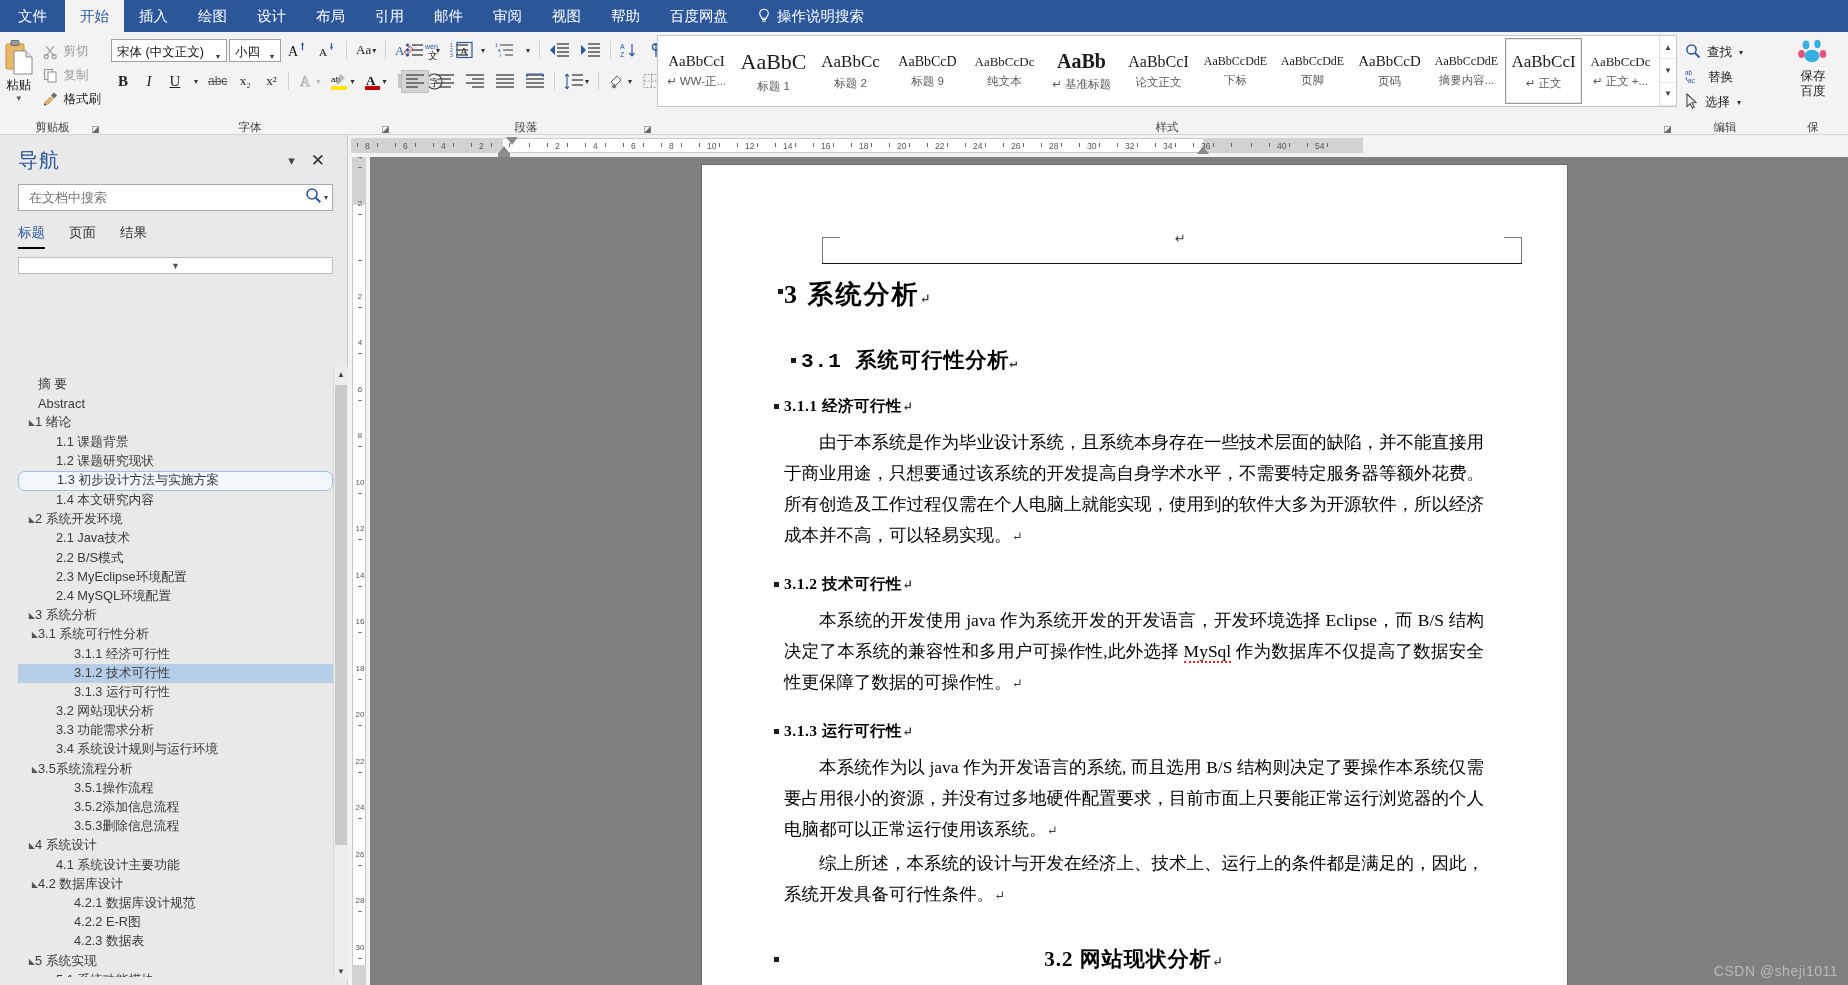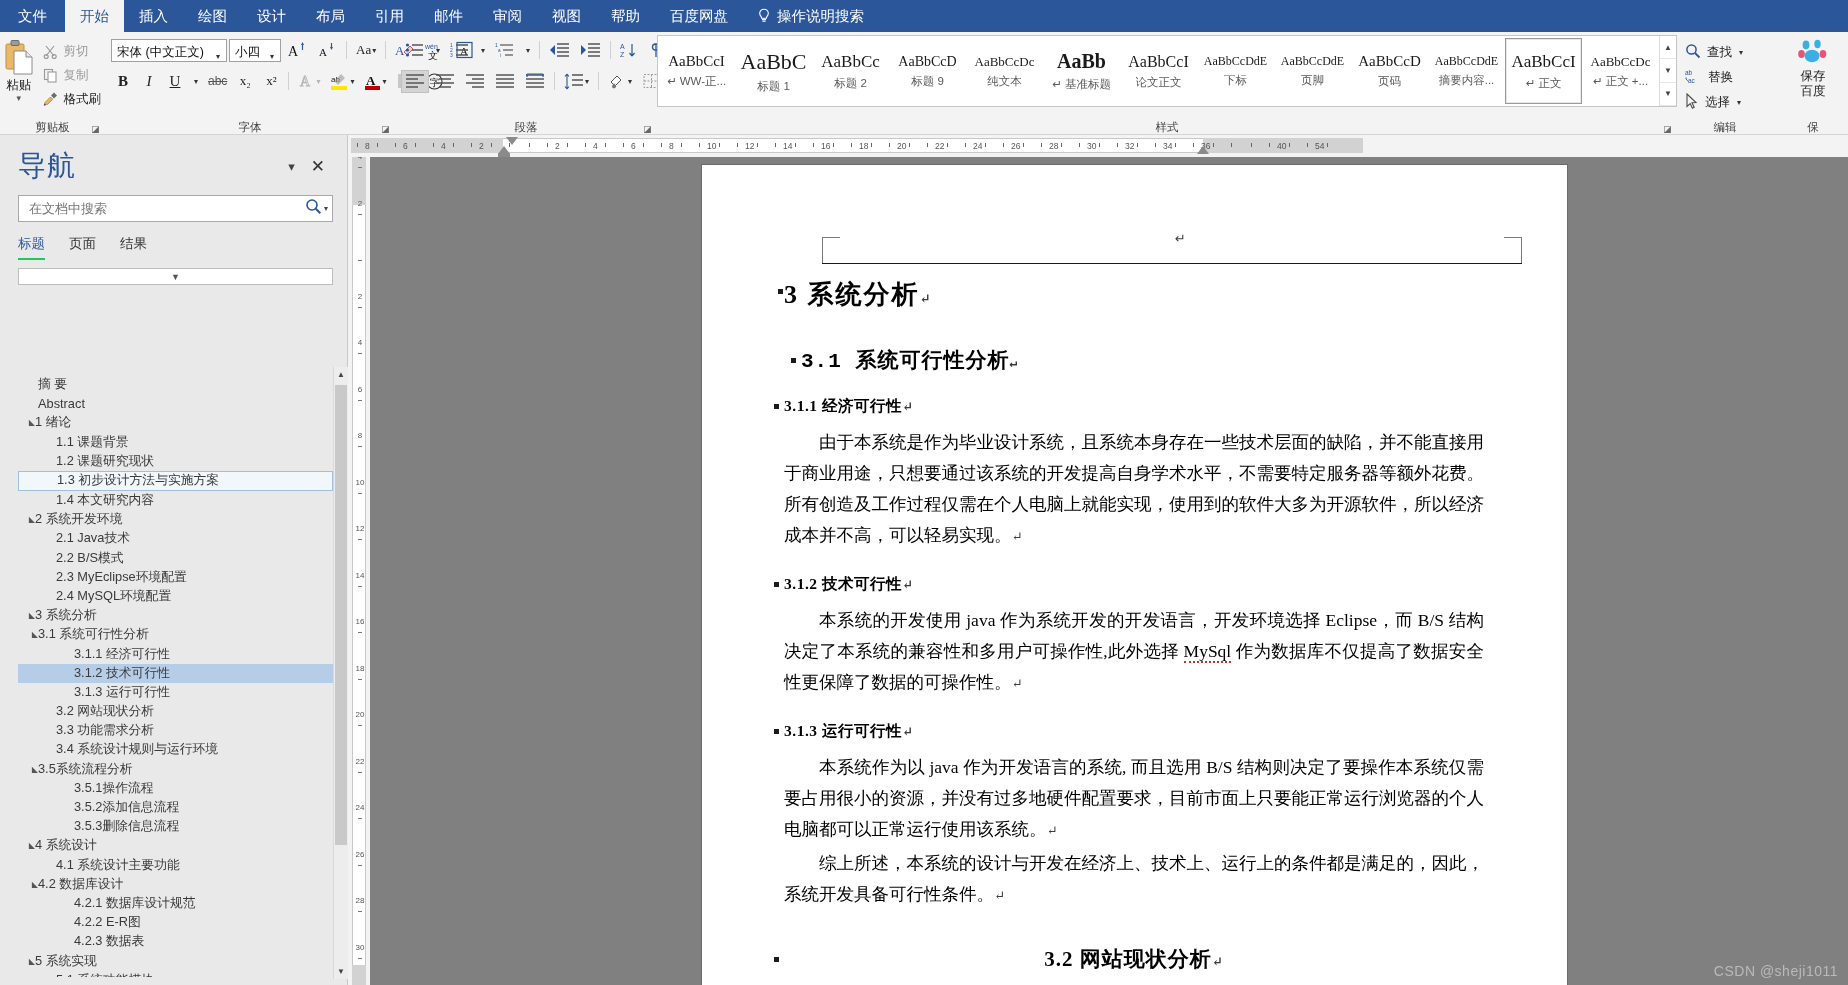--- a/index.html
+++ b/index.html
@@ -123,35 +123,35 @@
     position:absolute; left:348px; top:135px; width:22px; height:850px;
     background:#f3f3f3;
   }
 
   
   .nav {
     position:absolute; left:0; top:135px; width:348px; height:850px;
     background:#e9e9e9; border-right:1px solid #c8c8c8;
   }
   .nav-head { display:flex; align-items:center; padding:12px 14px 6px 18px; }
-  .nav-title { color:#2b579a; font-size:28px; letter-spacing:1px;}
+  .nav-title { color:#2b579a; font-size:20px; letter-spacing:1px;}
   .nav-head .sp { flex:1; }
   .nav-ic { color:#444; font-size:13px; padding:0 8px; }
   .nav-ic.x { font-size:17px; color:#333; }
   .searchbox {
     margin:4px 14px 0 18px; height:27px; background:#fff; border:1px solid #a9a9a9;
     display:flex; align-items:center; padding:0 4px 0 8px;
   }
   .searchbox input {
     flex:1; border:0; outline:0; font-size:13px; color:#8a8a8a;
     font-family:"Liberation Sans",sans-serif; background:transparent;
   }
   .navtabs { display:flex; gap:24px; padding:13px 0 0 18px; font-size:13.5px; }
   .navtab { color:#333; padding-bottom:5px; }
-  .navtab.active { color:#2b579a; border-bottom:2px solid #22c55e; }
+  .navtab.active { color:#2b579a; border-bottom:2px solid #000000; }
   .navdrop {
     margin:8px 14px 0 18px; height:17px; background:#fff; border:1px solid #bdbdbd;
     display:flex; align-items:center; justify-content:center; font-size:9px; color:#555;
   }
   .toc {
     position:absolute; left:18px; top:240px; right:14px; bottom:8px;
     overflow:hidden;
   }
   .tocrow {
     display:flex; align-items:center; height:19.2px; font-size:12.8px; color:#3a3a3a;
@@ -661,21 +661,21 @@
           <span>1 绪论</span>
         </div>
         <div class="tocrow" style="padding-left: 25px;">
           <span class="tri"></span>
           <span>1.1 课题背景</span>
         </div>
         <div class="tocrow" style="padding-left: 25px;">
           <span class="tri"></span>
           <span>1.2 课题研究现状</span>
         </div>
-        <div class="tocrow box" style="padding-left: 25px;">
+        <div class="tocrow box" style="padding-left: 25px; border-radius: 7px;">
           <span class="tri"></span>
           <span>1.3 初步设计方法与实施方案</span>
         </div>
         <div class="tocrow" style="padding-left: 25px;">
           <span class="tri"></span>
           <span>1.4 本文研究内容</span>
         </div>
         <div class="tocrow" style="padding-left: 4px;">
           <span class="tri" style="transform: scaleX(-1); display: inline-block;">◢</span>
           <span>2 系统开发环境</span>

